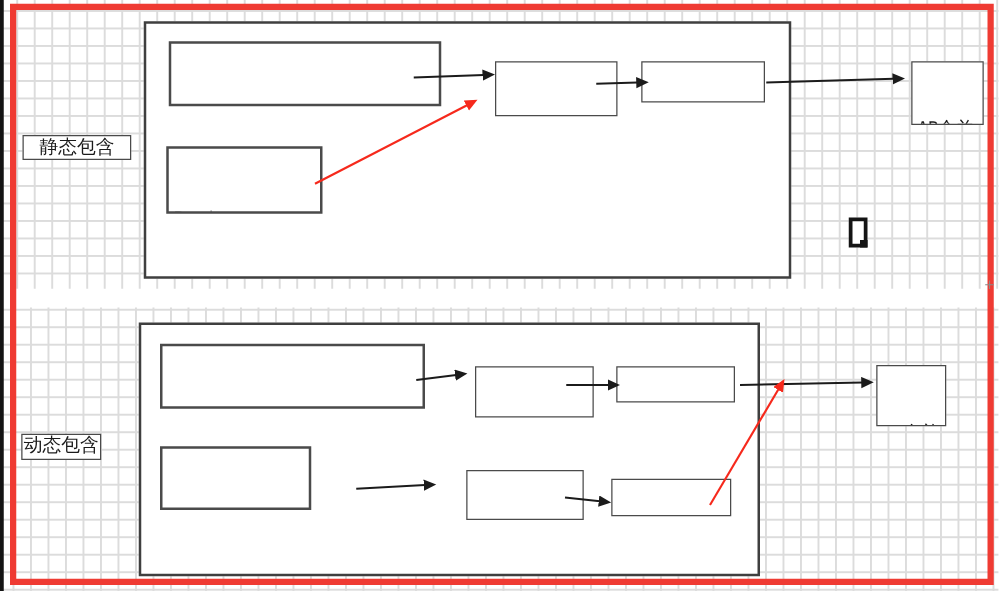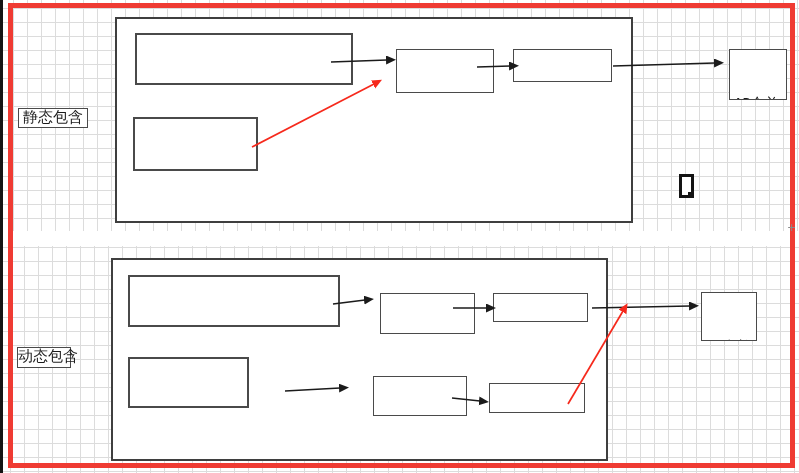--- a/index.html
+++ b/index.html
@@ -39,31 +39,31 @@
     font-family:"DejaVu Sans","Liberation Sans",sans-serif;
   }
   .tline{display:block;white-space:pre;}
   
   .c1{left:115px;top:17px;width:518px;height:206px;}
   .a-jsp1{left:135px;top:33px;width:218px;height:52px;}
   .b-jsp1{left:133px;top:117px;width:125px;height:54px;}
   .a-java1{left:396px;top:49px;width:98px;height:44px;line-height:20px;}
   .a-class1{left:513px;top:49px;width:99px;height:33px;}
   .ab1{left:729px;top:49px;width:58px;height:51px;line-height:21px;}
-  .lab1{left:18px;top:108px;width:70px;height:20px;}
+  .lab1{left:18px;top:108px;width:87px;height:20px;}
   
   .c2{left:111px;top:258px;width:497px;height:203px;}
   .a-jsp2{left:128px;top:275px;width:212px;height:52px;}
   .b-jsp2{left:128px;top:357px;width:121px;height:51px;}
   .a-java2{left:380px;top:293px;width:95px;height:41px;}
   .a-class2{left:493px;top:293px;width:95px;height:29px;}
   .b-java2{left:373px;top:376px;width:94px;height:40px;}
   .b-class2{left:489px;top:383px;width:96px;height:30px;}
   .ab2{left:701px;top:292px;width:56px;height:49px;line-height:21px;}
-  .lab2{left:17px;top:347px;width:54px;height:21px;}
+  .lab2{left:17px;top:347px;width:64px;height:21px;}
   
   .tofu{position:absolute;left:679px;top:174px;width:15px;height:24px;
     border:3px solid #141414;box-sizing:border-box;background:#fff;}
   .tofu-dot{position:absolute;right:-3px;bottom:-3px;width:6px;height:6px;background:#141414;}
   
   svg.overlay{position:absolute;left:0;top:0;pointer-events:none;}
 </style>
 </head>
 <body>
 

